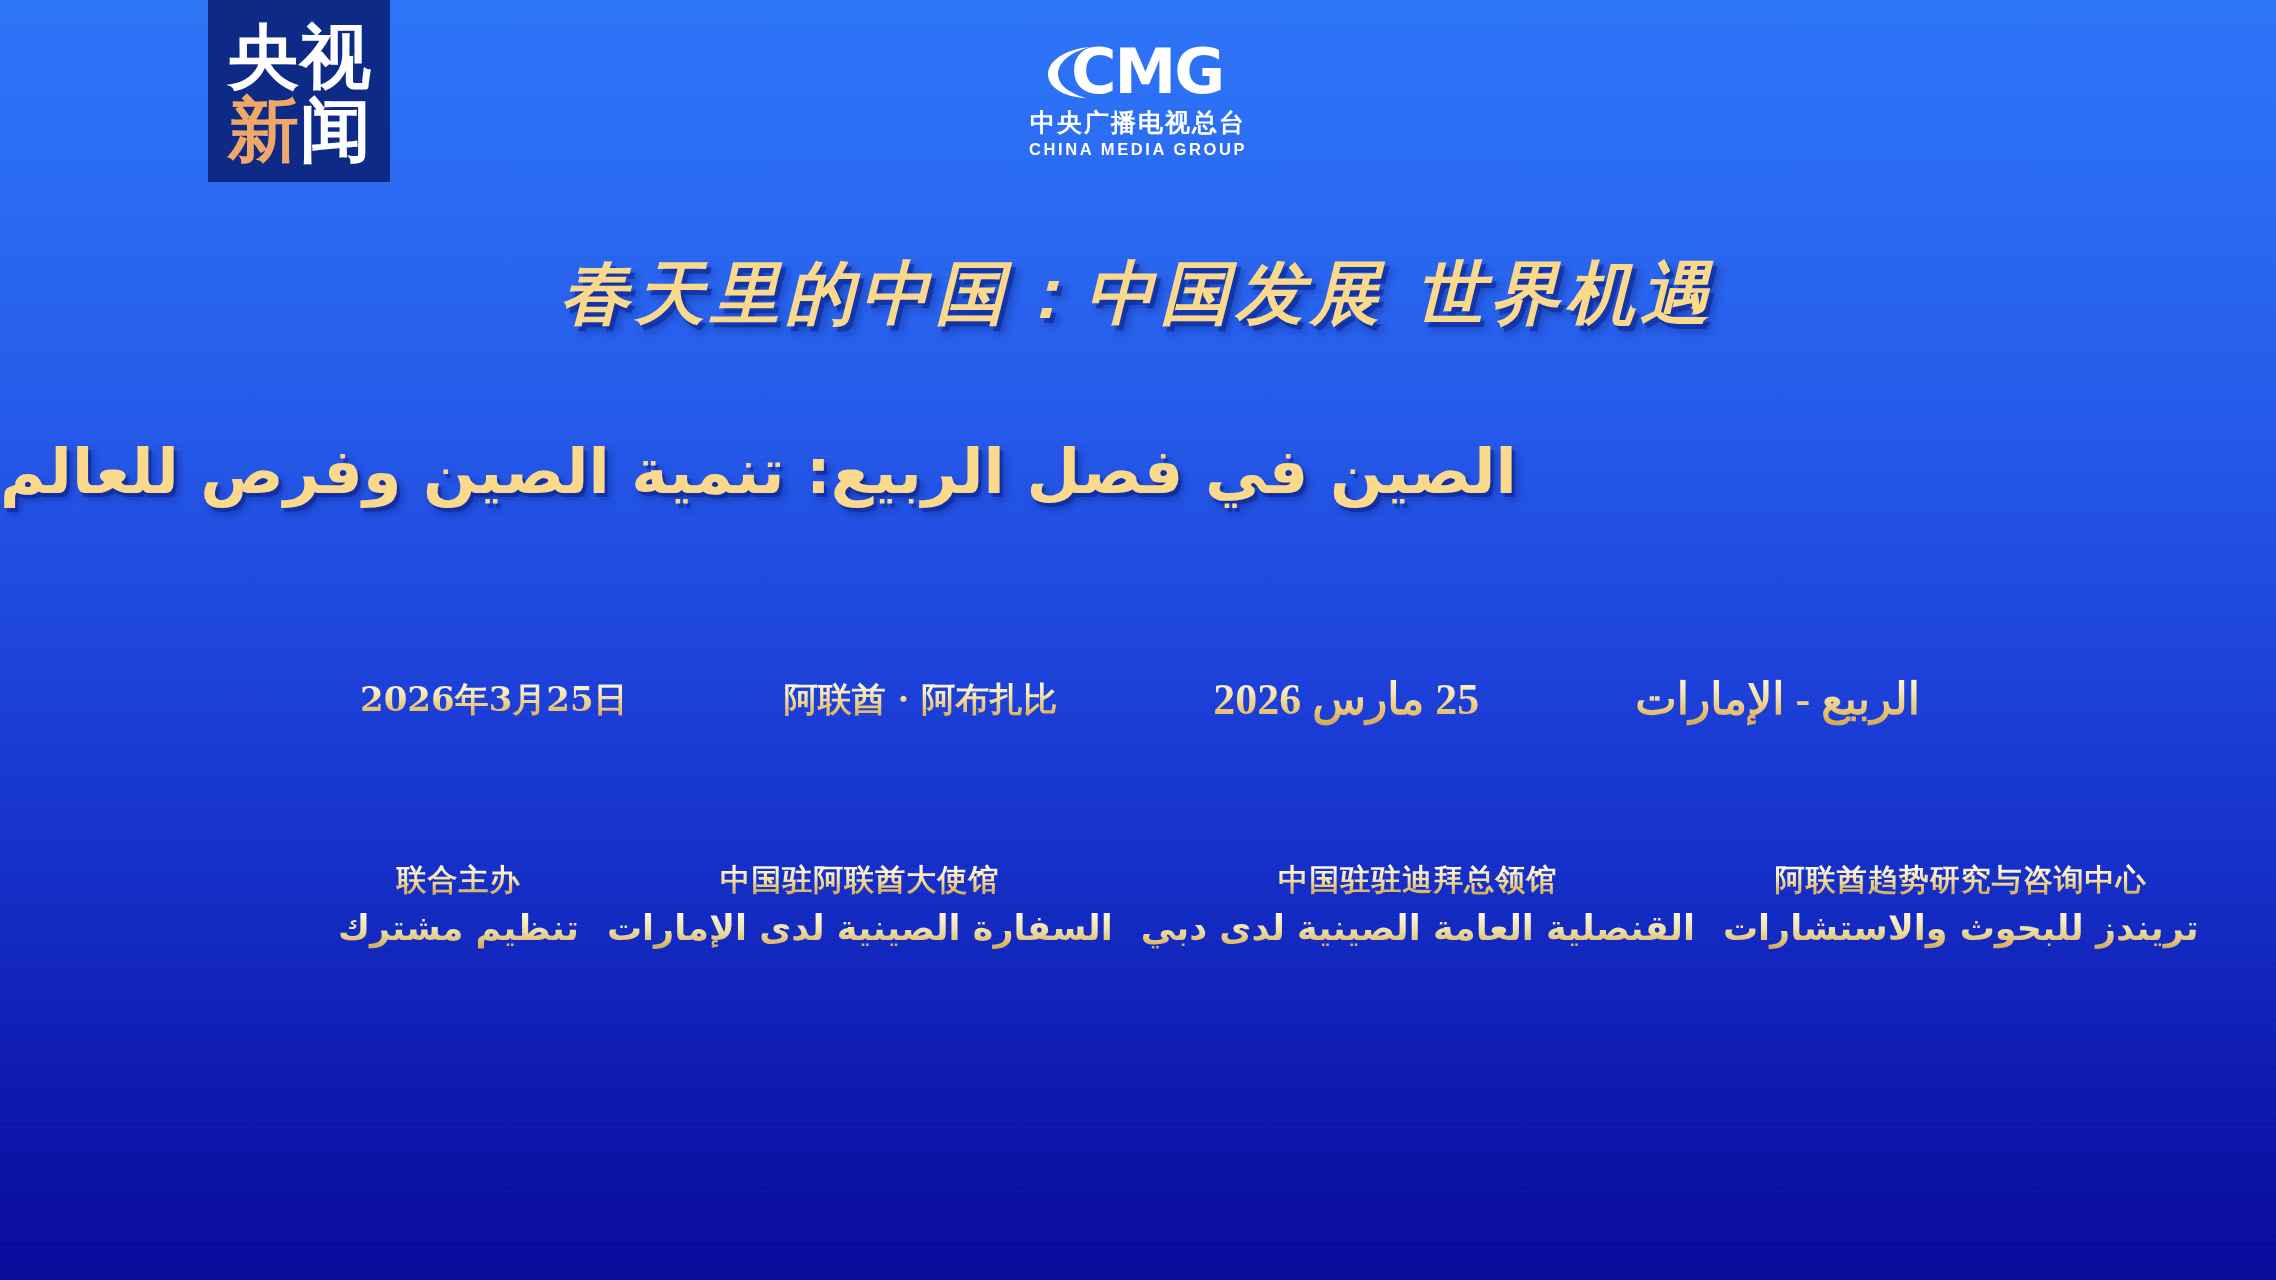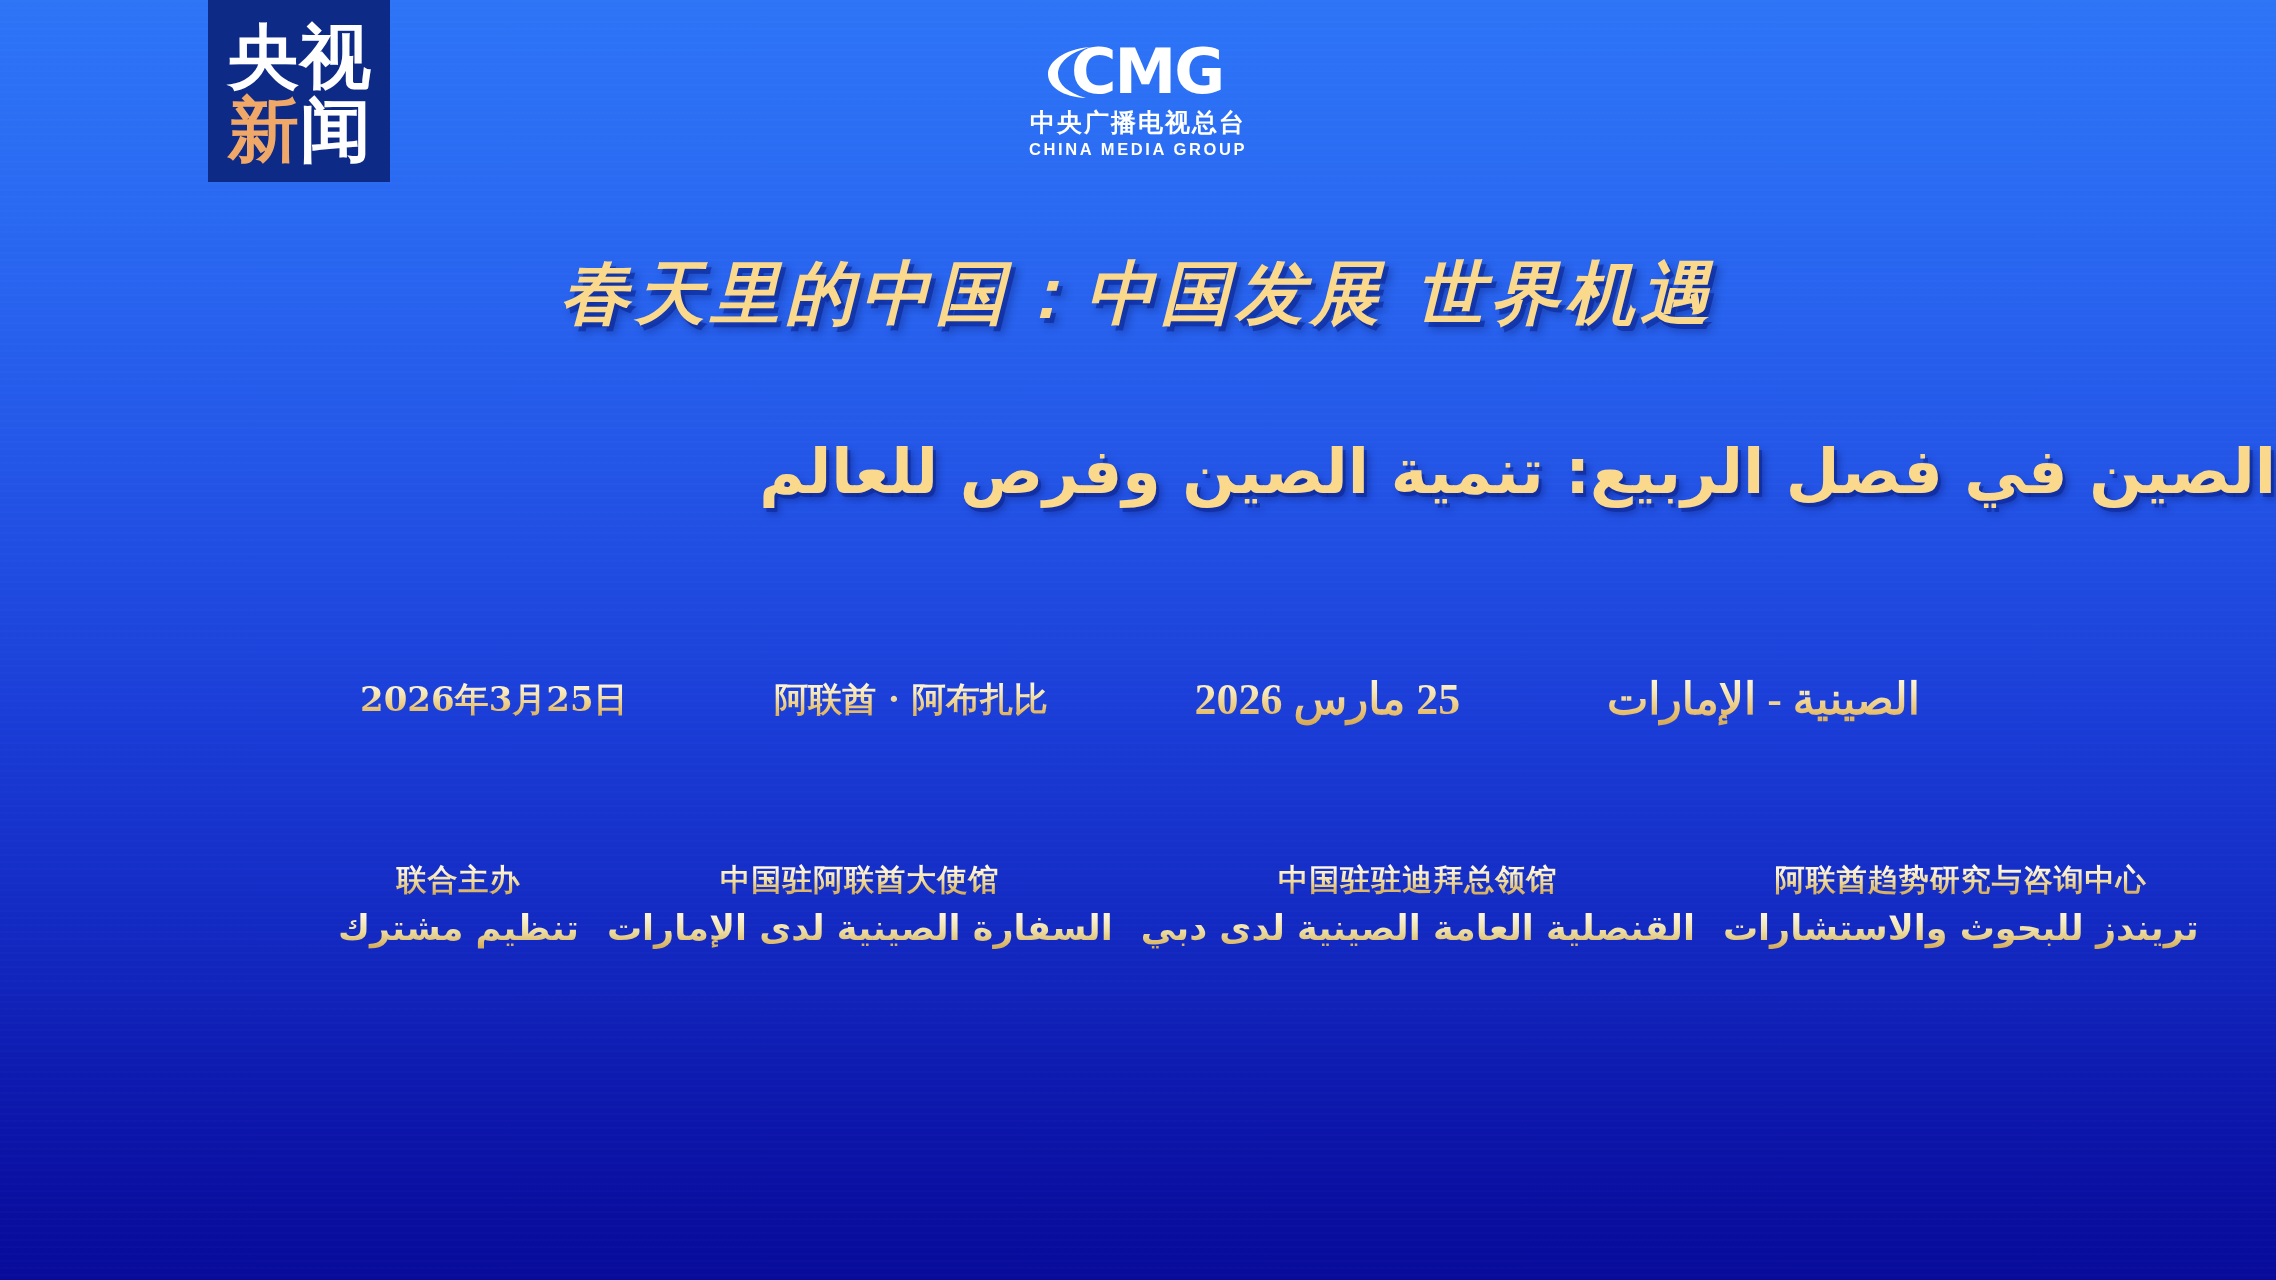--- a/index.html
+++ b/index.html
@@ -131,21 +131,21 @@
        4px 5px 0px rgba(9,32,142,0.55),
        6px 7px 8px rgba(5,18,90,0.40);
     white-space:nowrap;
   }
 
   
   #title-ar {
     position:absolute;
     left:0; right:0;
     top:430px;
-    text-align:right;
+    text-align:left;
     direction:rtl;
     font-family:"DejaVu Sans", sans-serif;
     font-weight:bold;
     font-size:62px;
     line-height:1.35;
     color:#fbd98c;
     text-shadow:
        3px 4px 0px rgba(9,32,142,0.5),
        5px 6px 7px rgba(5,18,90,0.35);
     white-space:nowrap;
@@ -251,21 +251,21 @@
   </div>
 
   <div id="title-cn">春天里的中国：中国发展 世界机遇</div>
 
   <div id="title-ar">الصين في فصل الربيع: تنمية الصين وفرص للعالم</div>
 
   <div id="meta-row">
     <div class="meta-item cn">2026年3月25日</div>
     <div class="meta-item cn">阿联酋  ·  阿布扎比</div>
     <div class="meta-item ar">25 مارس 2026</div>
-    <div class="meta-item ar">الصينية - الإمارات</div>
+    <div class="meta-item ar">الربيع - الإمارات</div>
   </div>
 
   <div id="orgs-row">
     <div class="org">
       <div class="cn">联合主办</div>
       <div class="ar">تنظيم مشترك</div>
     </div>
     <div class="org">
       <div class="cn">中国驻阿联酋大使馆</div>
       <div class="ar">السفارة الصينية لدى الإمارات</div>

